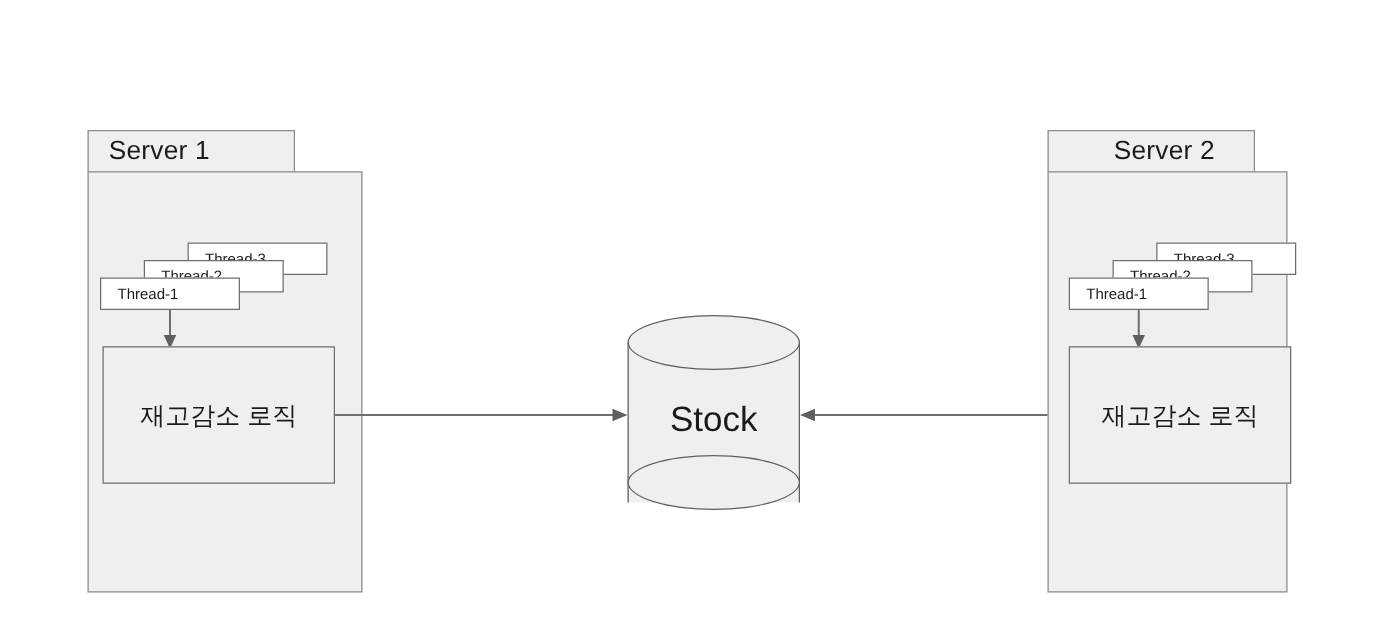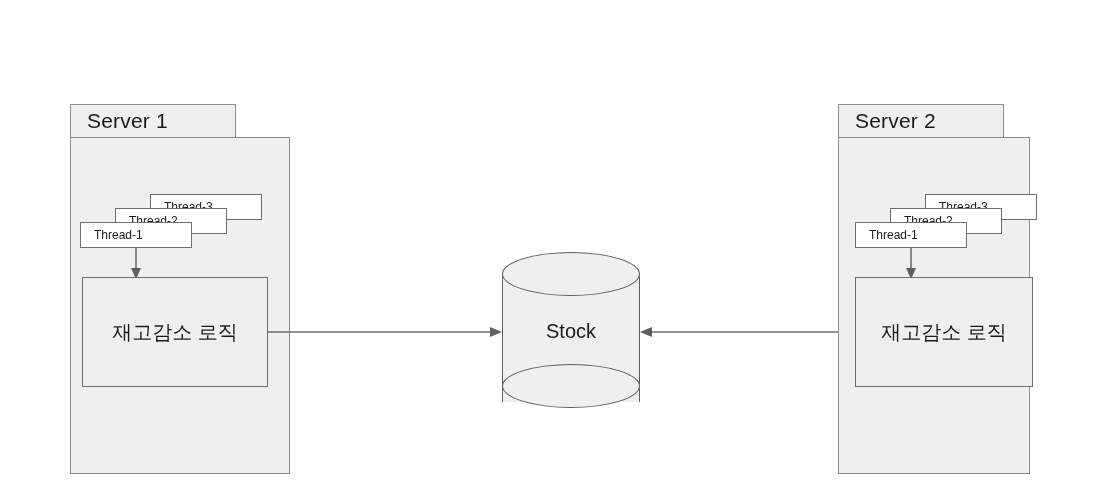--- a/index.html
+++ b/index.html
@@ -90,21 +90,21 @@
     width:100%;height:44px;
     background:#efefef;
     border:1.5px solid #5f5f5f;
     border-radius:50%;
     box-sizing:border-box;
   }
   .cyl-label{
     position:absolute;left:0;top:68px;
     width:100%;
     text-align:center;
-    font-size:20px;
+    font-size:28px;
     color:#1a1a1a;
   }
 
   
   .edge{position:absolute;}
   .edge svg{display:block;overflow:visible;}
 </style>
 </head>
 <body>
 
@@ -155,21 +155,21 @@
   </div>
 
   <div class="edge" style="left:638px;top:300px;width:218px;height:20px;">
     <svg width="218" height="20" viewBox="0 0 218 20">
       <line x1="12" y1="10" x2="218" y2="10" stroke="#6e6e6e" stroke-width="1.6"></line>
       <polygon points="2,10 14,5 14,15" fill="#5f5f5f"></polygon>
     </svg>
   </div>
 
   <div class="pkg">
-    <div class="pkg-tab" style="left:838px;top:82px;width:166px;height:34px;">
+    <div class="pkg-tab" style="left:838px;top:82px;width:166px;height:34px;padding-left:36px;">
       <span class="pkg-tab-label">Server 2</span>
     </div>
     <div class="pkg-body" style="left:838px;top:115px;width:192px;height:337px;"></div>
   </div>
 
   <div class="thread-stack" style="left:855px;top:172px;width:200px;height:54px;">
     <div class="thread-box" style="left:70px;top:0px;z-index:1;">
       <span class="thread-label">Thread-3</span>
     </div>
     <div class="thread-box" style="left:35px;top:14px;z-index:2;">

